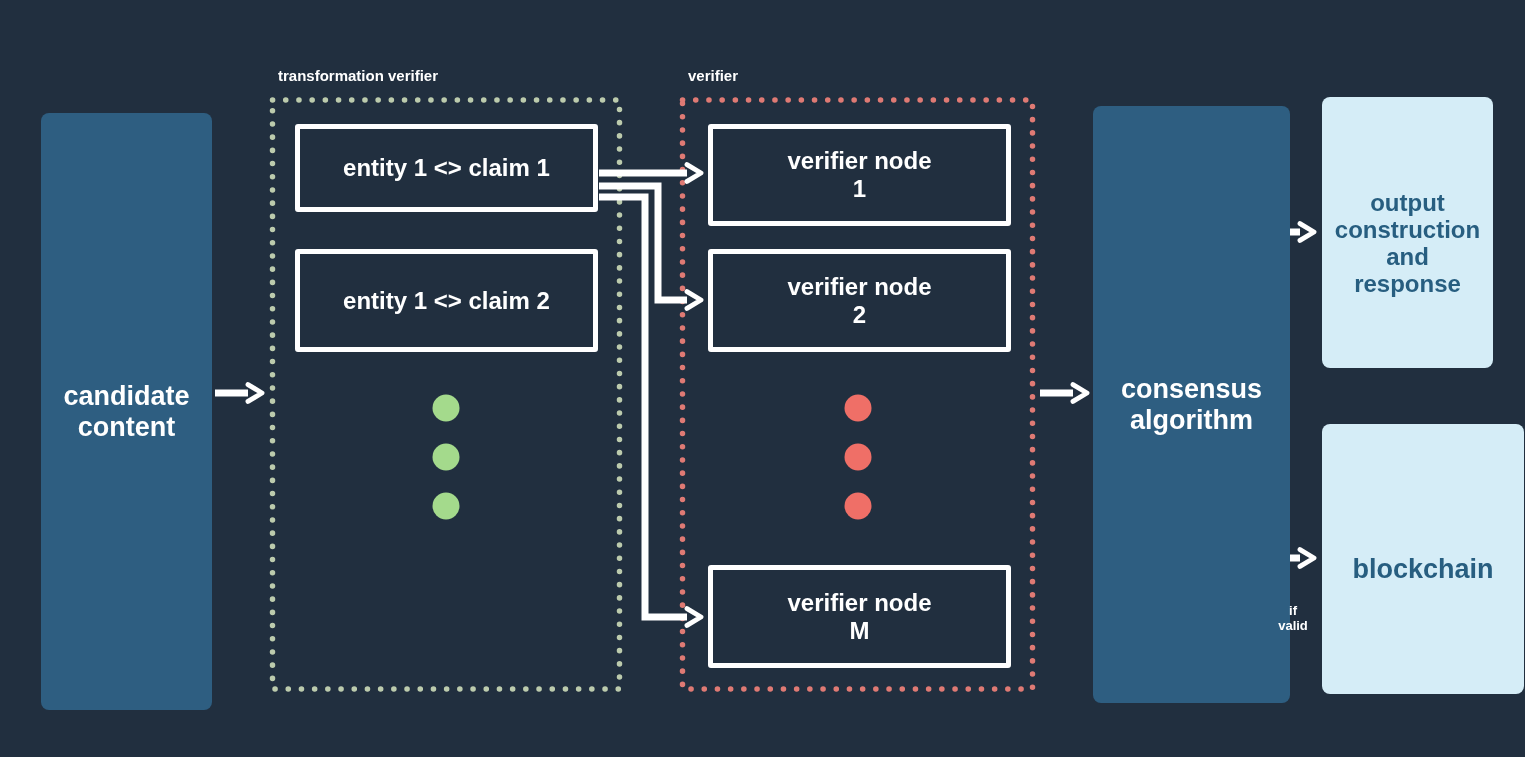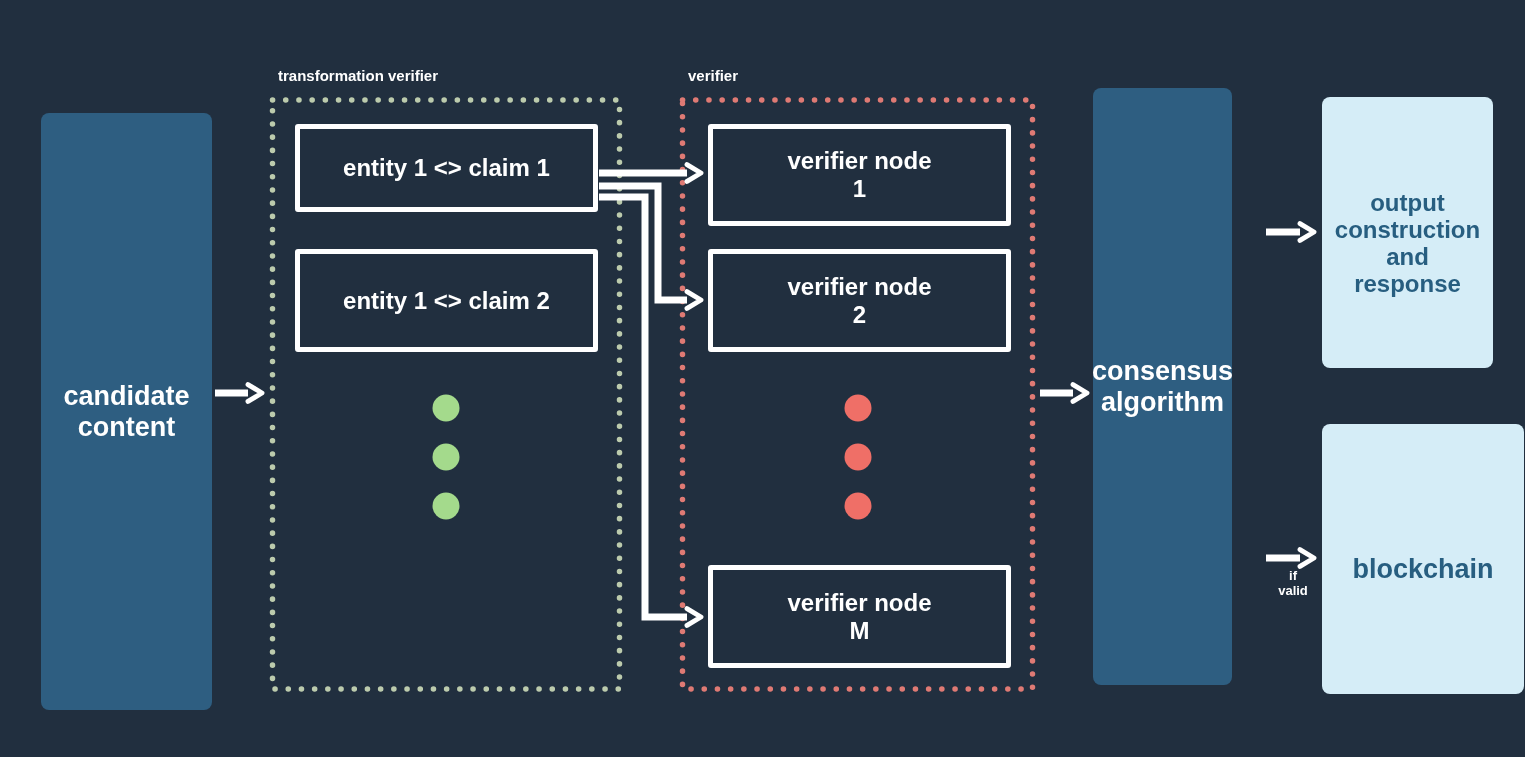--- a/index.html
+++ b/index.html
@@ -84,36 +84,36 @@
     color: #ffffff;
     font-weight: bold;
     font-size: 13px;
     line-height: 15px;
     text-align: center;
     white-space: pre-line;
   }
 
   
   #candidate-box   { left: 41px;   top: 97px;  width: 171px; height: 597px; margin-top: 16px; }
-  #consensus-box   { left: 1093px; top: 88px;  width: 139px; height: 597px; }
+  #consensus-box   { left: 1093px; top: 106px;  width: 197px; height: 597px; }
 
   #entity-box-1    { left: 295px;  top: 124px; width: 303px; height: 88px; }
   #entity-box-2    { left: 295px;  top: 249px; width: 303px; height: 103px; }
   #entity-box-3    { left: 295px;  top: 565px; width: 303px; height: 103px; }
 
   #verifier-box-1  { left: 708px;  top: 124px; width: 303px; height: 102px; }
   #verifier-box-2  { left: 708px;  top: 249px; width: 303px; height: 103px; }
   #verifier-box-3  { left: 708px;  top: 565px; width: 303px; height: 103px; }
 
   #output-box      { left: 1322px; top: 97px;  width: 171px; height: 271px; }
   #blockchain-box  { left: 1322px; top: 424px; width: 202px; height: 270px; }
 
   #transformation-label { left: 278px; top: 67px; }
   #iterate-label        { left: 688px; top: 67px; }
-  #if-valid-label       { left: 1266px; top: 568px; width: 54px; }
+  #if-valid-label       { left: 1266px; top: 603px; width: 54px; }
 </style>
 </head>
 <body>
 
 <div id="canvas">
 
   <svg id="overlay" width="1525" height="757" viewBox="0 0 1525 757">
     <defs>
       <marker id="ah" viewBox="0 0 12 12" refX="2.5" refY="6" markerWidth="3.2" markerHeight="3.2" orient="auto" markerUnits="strokeWidth">
         <path d="M2.5 1.5 L10 6 L2.5 10.5" fill="none" stroke="#ffffff" stroke-width="2.6" stroke-linecap="round" stroke-linejoin="round"></path>

